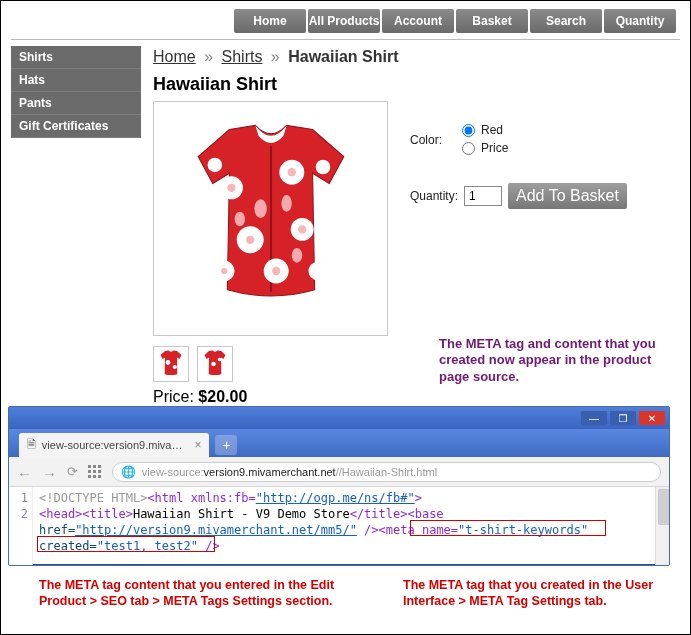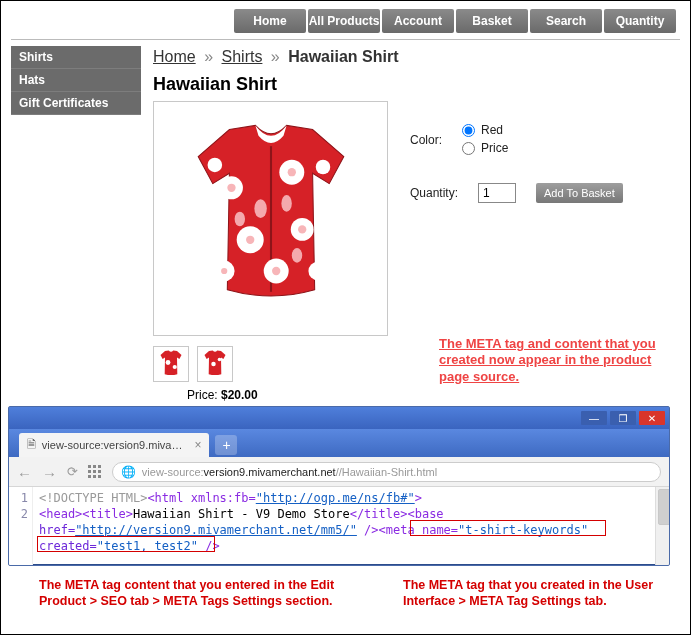--- a/index.html
+++ b/index.html
@@ -32,35 +32,35 @@
   .prodrow { display:flex; }
   .imgbox { width:235px; height:235px; border:1px solid #c8c8c8; display:flex; align-items:center; justify-content:center; background:#fff; }
 
   .options { padding-left:22px; font-size:12px; color:#222; }
   .optline { display:flex; align-items:center; margin-top:22px; }
   .optline .lab { width:52px; padding-top:1px; }
   .radios { display:flex; flex-direction:column; gap:4px; }
   .radios label { display:flex; align-items:center; gap:6px; cursor:pointer; }
   .radios input { cursor:pointer; }
 
-  .qtyline { display:flex; align-items:center; margin-top:28px; gap:20px; }
+  .qtyline { display:flex; align-items:center; margin-top:28px; gap:6px; }
   .qtyline input[type=text] { width:38px; border:1px solid #888; padding:2px 4px; font-size:12px; }
-  .addbtn { background:linear-gradient(#9e9e9e,#777); color:#fff; border:none; font-size:11px; padding:4px 8px; border-radius:2px; cursor:pointer; }
+  .addbtn { background:linear-gradient(#9e9e9e,#777); color:#fff; border:none; font-size:16px; padding:4px 8px; border-radius:2px; cursor:pointer; }
 
   .thumbs { display:flex; gap:8px; margin-top:10px; }
   .thumb { width:36px; height:36px; border:1px solid #c8c8c8; padding:1px; cursor:pointer; display:flex; align-items:center; justify-content:center; }
 
-  .price { font-size:12px; margin-top:6px;margin-left:34px; }
+  .price { font-size:16px; margin-top:6px; }
   .price .val { font-weight:bold; }
 
   
   .shirtsvg { display:block; }
 
   
-  .callout1 { position:absolute; left:438px; top:335px; width:220px; color:#ef4444; font-weight:bold; font-size:13px; line-height:1.25;text-decoration:underline; }
+  .callout1 { position:absolute; left:438px; top:335px; width:220px; color:#701a75; font-weight:bold; font-size:13px; line-height:1.25; }
 
   
   .browser { position:absolute; left:7px; top:405px; width:662px; height:160px; border:1px solid #4a6aa8; border-radius:2px; background:#fff; box-shadow:0 0 0 1px #2c4c8c inset; overflow:hidden; }
   .bw-top { height:22px; background:linear-gradient(#4f7fdb,#3a64bf); display:flex; justify-content:flex-end; align-items:center; padding:0 4px; gap:3px; }
   .wbtn { width:26px; height:14px; color:#fff; font-size:10px; display:flex; align-items:center; justify-content:center; cursor:pointer; border-radius:1px; }
   .wmin { background:#3a5faf; }
   .wmax { background:#3a5faf; }
   .wclose { background:#d9352b; }
 
   .bw-tabs { height:28px; background:linear-gradient(#5a88e0,#3e6ac2); display:flex; align-items:flex-end; padding-left:10px; }
@@ -74,21 +74,21 @@
   .tbicon.reload { font-size:13px; }
   .tbicon.apps svg{ display:block;}
   .urlwrap { flex:1; display:flex; align-items:center; background:#fff; border:1px solid #ccc; border-radius:12px; height:20px; padding:0 8px; gap:6px; }
   .urlwrap .globe { color:#9a9a9a; font-size:12px; }
   .urlwrap .url { font-size:11px; color:#999; white-space:nowrap; overflow:hidden; }
   .urlwrap .url .dark { color:#222; }
 
   .bw-body { display:flex; height:calc(100% - 80px); overflow:hidden; font-family:Consolas, Menlo, monospace; font-size:12px; }
   .gutter { width:24px; background:#fff; border-right:1px solid #eee; color:#88a; text-align:right; padding:3px 4px 0 0; line-height:16px; }
   .src { flex:1; padding:3px 4px 0 6px; line-height:16px; position:relative; white-space:pre; color:#000; }
-  .c-gray{color:#9a9a9a;} .c-purple{color:#8a2be2;} .c-red{color:#6d28d9;} .c-blue{color:#1560c4;text-decoration:underline;}
+  .c-gray{color:#9a9a9a;} .c-purple{color:#8a2be2;} .c-red{color:#0c4a6e;} .c-blue{color:#1560c4;text-decoration:underline;}
   .metabox { position:absolute; border:1.5px solid #d40000; pointer-events:none; }
   .mb1 { left:377px; top:33px; width:196px; height:16px; }
   .mb2 { left:4px;  top:49px; width:178px; height:16px; }
   .scroll { width:14px; background:#f0f0f0; border-left:1px solid #ddd; position:relative; }
   .scroll .thumb{ position:absolute; top:2px; left:2px; right:2px; height:36px; background:#cfcfcf; border-radius:2px; }
 
   .callout2 { position:absolute; left:38px; top:576px; width:320px; color:#d40000; font-weight:bold; font-size:12.5px; line-height:1.3; }
   .callout3 { position:absolute; left:402px; top:576px; width:260px; color:#d40000; font-weight:bold; font-size:12.5px; line-height:1.3; }
 </style>
 </head>
@@ -104,20 +104,21 @@
     <div class="btn">Search</div>
     <div class="btn">Quantity</div>
   </div>
 
   <div class="rule"></div>
 
   <div class="main">
     <div class="sidebar">
       <div class="cat">Shirts</div>
       <div class="cat">Hats</div>
+      <div class="cat">Pants</div>
       <div class="cat">Gift Certificates</div>
     </div>
 
     <div class="content">
       <div class="crumbs">
         <a>Home</a>
         <span class="sep">»</span>
         <a>Shirts</a>
         <span class="sep">»</span>
         <span class="current">Hawaiian Shirt</span>

